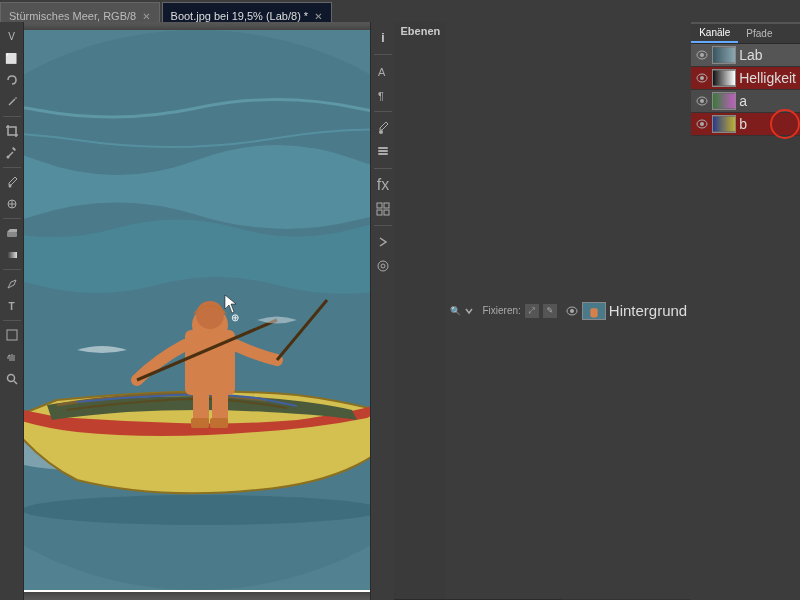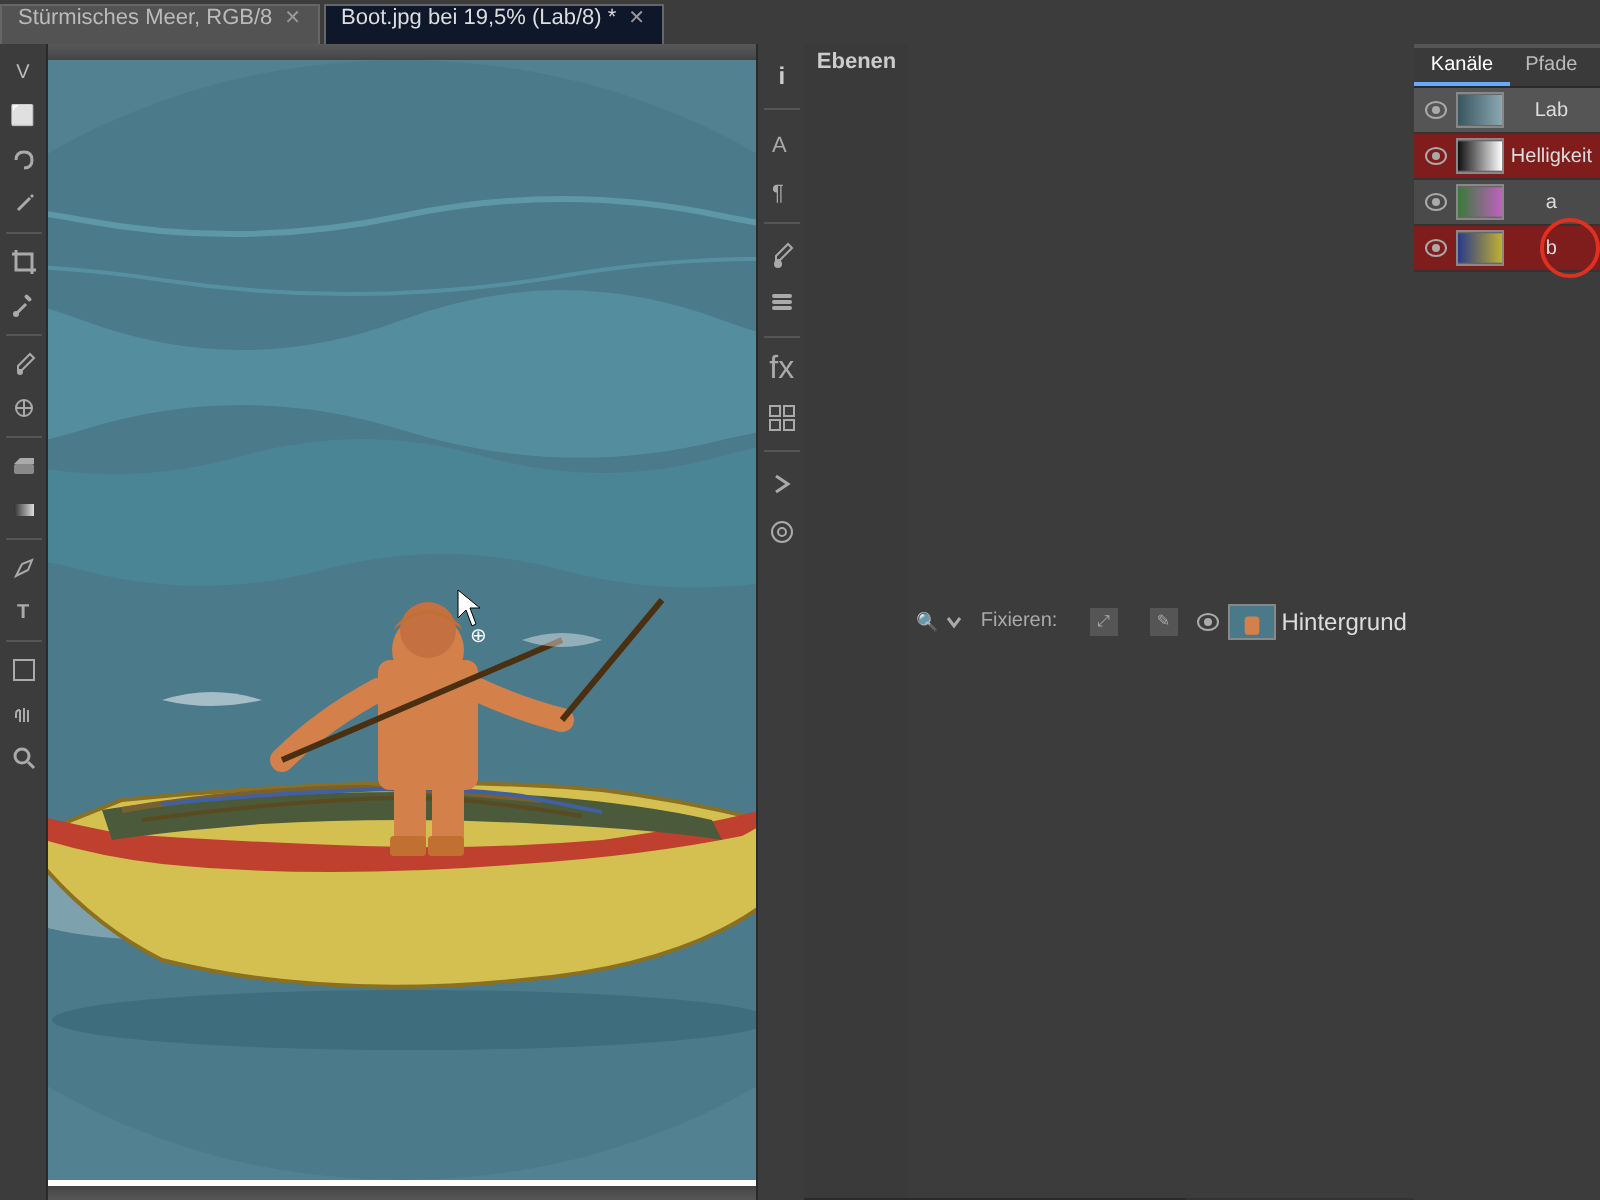--- a/index.html
+++ b/index.html
@@ -19,21 +19,21 @@
     .tab-bar {
       display: flex;
       background: #3c3c3c;
       height: 22px;
       align-items: flex-end;
       padding-left: 0;
       flex-shrink: 0;
     }
     .tab {
       display: flex;
-      align-items: flex-start;
+      align-items: flex-end;
       padding: 0 8px;
       height: 20px;
       background: #535353;
       border-top: 1px solid #666;
       border-left: 1px solid #666;
       border-right: 1px solid #666;
       color: #bbb;
       font-size: 11px;
       cursor: pointer;
       gap: 6px;
@@ -186,21 +186,21 @@
       appearance: none;
       cursor: pointer;
     }
 
     .fix-row {
       display: flex;
       align-items: center;
       padding: 2px 4px;
       font-size: 10px;
       color: #aaa;
-      gap: 16px;
+      gap: 4px;
       border-bottom: 1px solid #2a2a2a;
     }
     .fix-icon {
       width: 14px;
       height: 14px;
       background: #555;
       display: flex;
       align-items: center;
       justify-content: center;
       font-size: 8px;
@@ -232,38 +232,39 @@
       background: #666;
       border: 1px solid #888;
       flex-shrink: 0;
       overflow: hidden;
       display: flex;
       align-items: center;
       justify-content: center;
       font-size: 7px;
     }
     .layer-name {
-      font-size: 12px;
+      font-size: 15px;
       color: #ddd;
       flex: 1;
       overflow: hidden;
       text-overflow: ellipsis;
       white-space: nowrap;
     }
 
     
     .channels-section {
       border-top: 2px solid #555;
       flex-shrink: 0;
     }
 
     .channels-tab-row {
       display: flex;
       background: #3a3a3a;
       border-bottom: 1px solid #2a2a2a;
+      align-items: center;
     }
     .ch-tab {
       padding: 3px 8px;
       font-size: 10px;
       cursor: pointer;
       color: #bbb;
     }
     .ch-tab.active {
       color: #fff;
       border-bottom: 2px solid #6af;
@@ -285,24 +286,23 @@
     .channel-eye {
       width: 14px;
       height: 14px;
       display: flex;
       align-items: center;
       justify-content: center;
       font-size: 10px;
       color: #aaa;
     }
     .channel-name {
-      font-size: 10px;
+      font-size: 14px;
       color: #ddd;
       flex: 1;
-      text-align: center;
     }
 
     
     .photo-svg {
       width: 640px;
       height: 560px;
     }
 
     .panel-container {
       display: flex;

